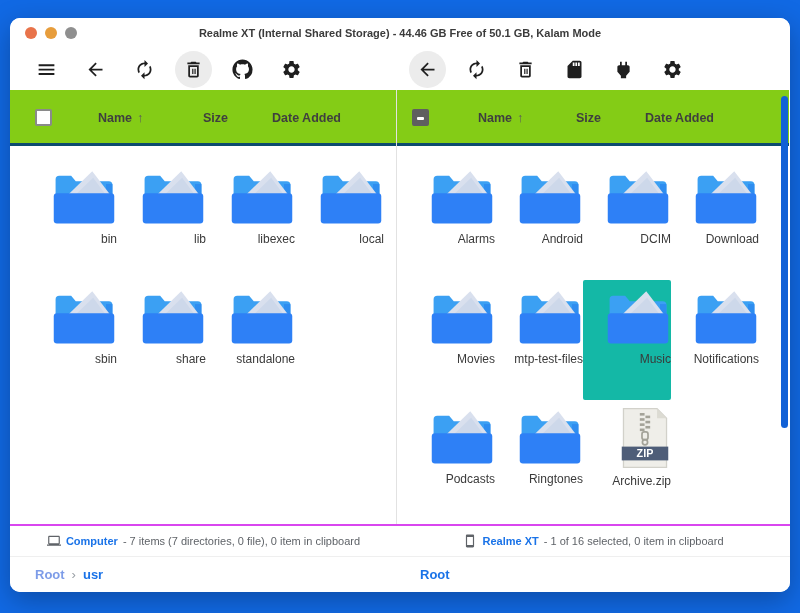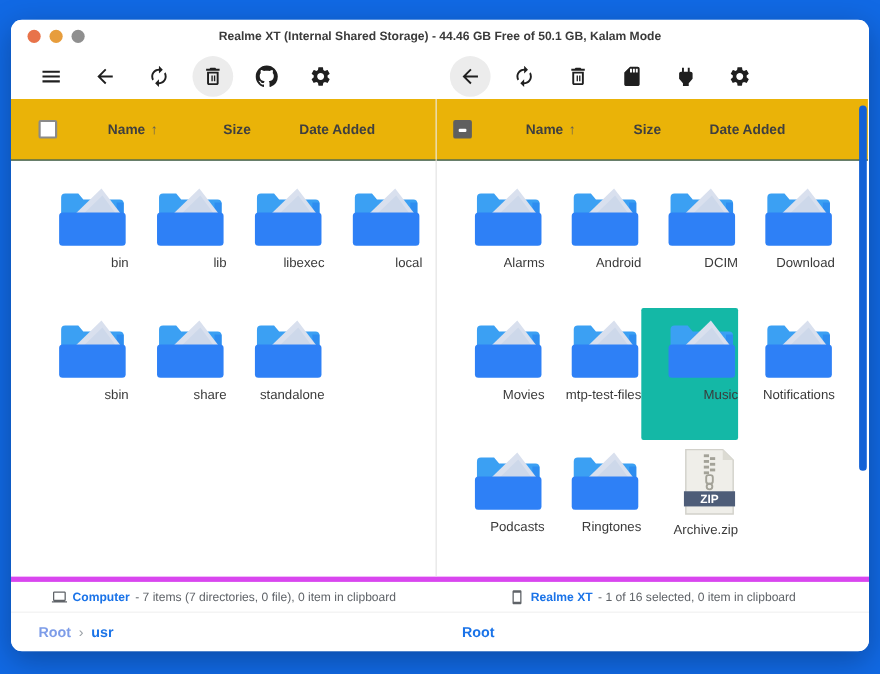--- a/index.html
+++ b/index.html
@@ -28,21 +28,21 @@
     display:flex; align-items:center; justify-content:center; cursor:pointer; }
   .icon-btn.active { background:#ececec; }
   .icon-btn svg { width:21px; height:21px; fill:#1f1f1f; }
   .icon-btn svg.menu { width:23px; }
 
   
   .panes { flex:0 0 434px; display:flex; position:relative; background:#fff; }
   .pane { position:relative; height:100%; }
   .pane.p-left  { width:387px; border-right:1px solid #e2e2e2; }
   .pane.p-right { width:392px; }
-  .pane-header { height:56px; background:#eab308; border-bottom:1px solid #0c4a6e; position:relative; }
+  .pane-header { height:56px; background:#84cc16; border-bottom:3px solid #0c4a6e; position:relative; }
   .pane-header .hd { position:absolute; top:21px; font-size:12.5px; font-weight:bold; color:#3f3f3f; }
   .sort { font-weight:normal; color:#5a5a5a; margin-left:5px; }
   .checkbox { position:absolute; top:19px; width:17px; height:17px; border:2px solid #8a8a8a;
     border-radius:2px; background:#fff; cursor:pointer; }
   .checkbox.indeterminate { background:#5f5f5f; border-color:#5f5f5f; }
   .checkbox.indeterminate::after { content:""; position:absolute; left:3px; right:3px; top:6px;
     height:2.6px; background:#fff; border-radius:1px; }
 
   .grid { display:grid; padding-top:14px; }
   #left-grid  { padding-left:18px; grid-template-columns:repeat(4, 89px); }
@@ -52,21 +52,21 @@
   .tile.selected { background:#14b8a6; }
   .tile svg.folder  { width:66px; height:62px; }
   .tile svg.zipfile { width:52px; height:62px; margin-top:2px; }
   .tile-label { margin-top:5px; font-size:12px; color:#3a3a3a; text-align:center; max-width:86px;
     white-space:nowrap; overflow:hidden; }
 
   .scrollbar { position:absolute; right:1px; top:6px; width:7px; height:332px;
     background:#1261d6; border-radius:4px; cursor:grab; }
 
   
-  .status-row { flex:0 0 32px; border-top:5px solid #d946ef; display:flex; align-items:center;
+  .status-row { flex:0 0 32px; border-top:2px solid #d946ef; display:flex; align-items:center;
     background:#fff; font-size:11px; color:#5f6368; }
   .status-half { display:flex; align-items:center; justify-content:center; gap:5px; height:100%; }
   .status-half.s-left  { width:387px; }
   .status-half.s-right { width:393px; }
   .status-half svg { width:14px; height:14px; fill:#5f6368; flex:0 0 auto; }
   .device-link { color:#1a73e8; font-weight:bold; text-decoration:none; cursor:pointer; }
 
   
   .bc-row { flex:0 0 36px; border-top:1px solid #efefef; display:flex; align-items:center;
     background:#fff; font-size:13px; font-weight:bold; }

